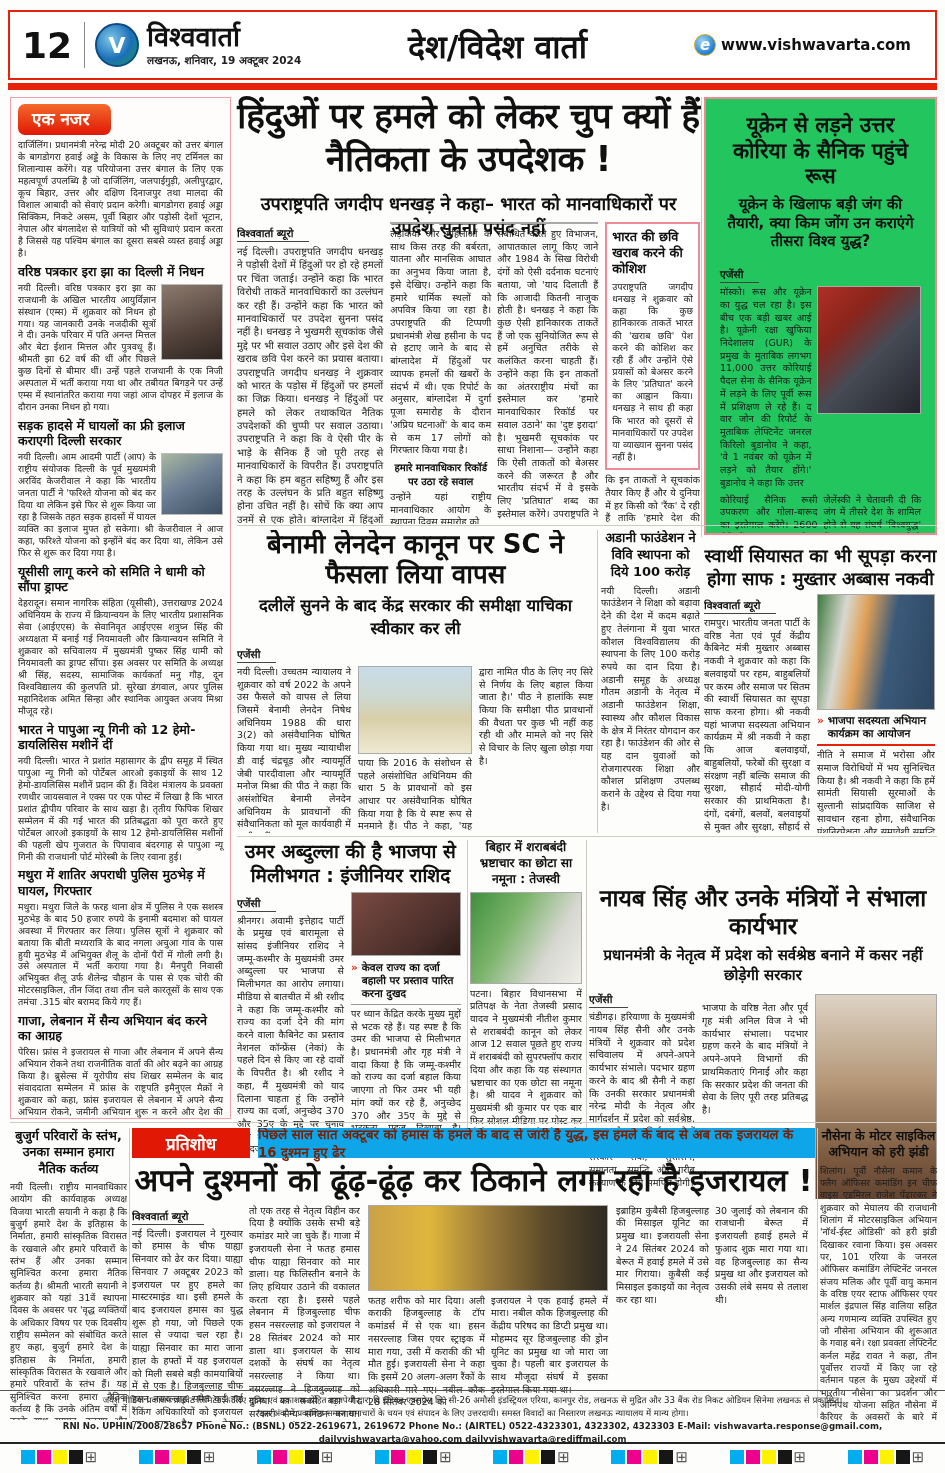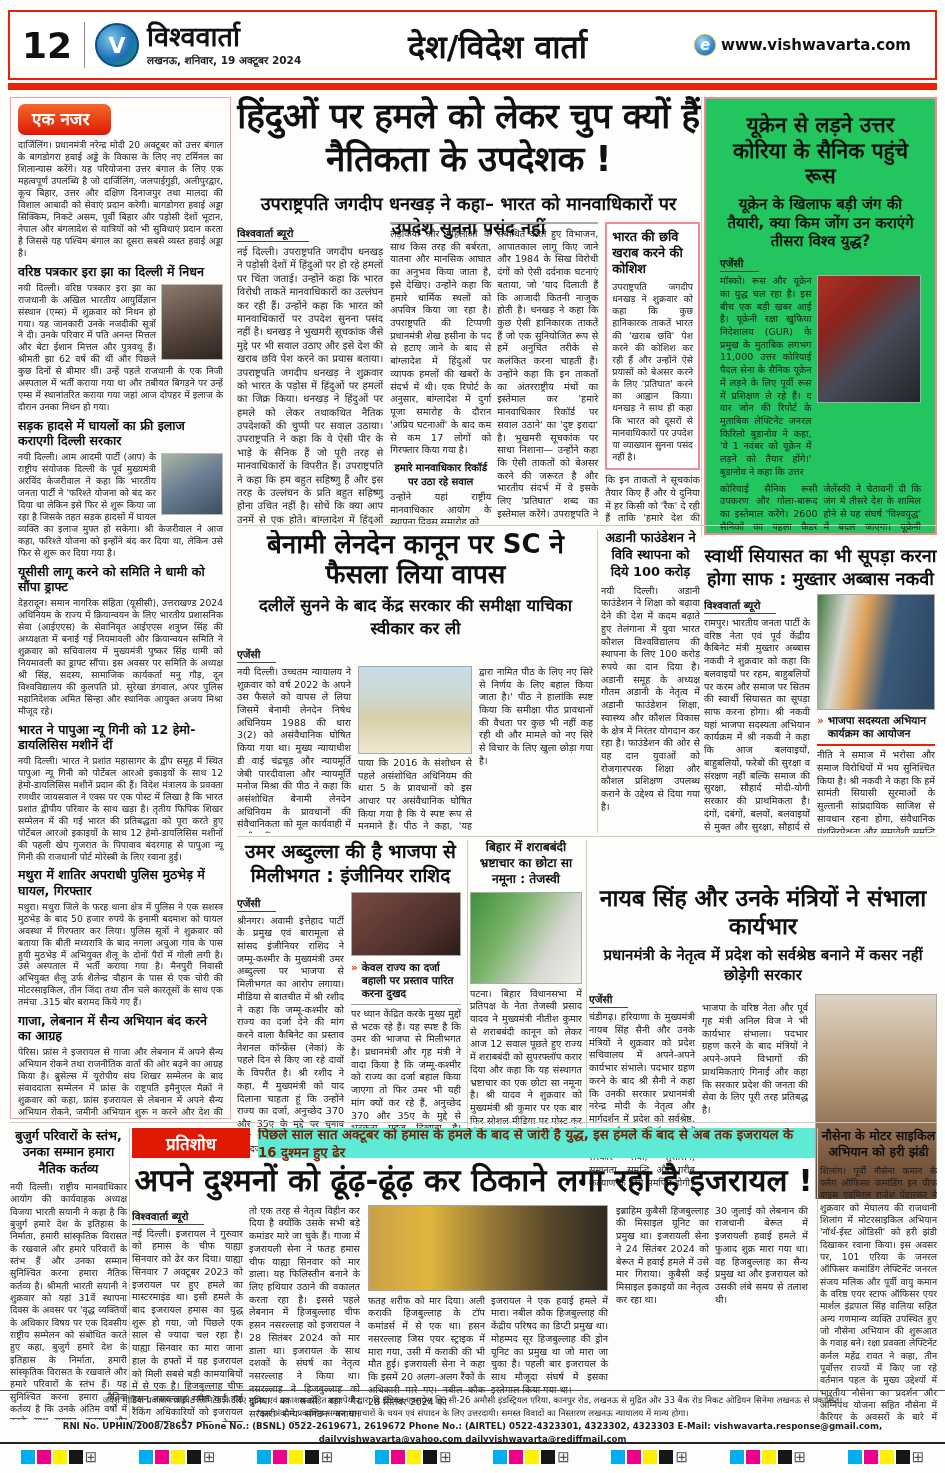--- a/index.html
+++ b/index.html
@@ -49,21 +49,21 @@
 
   .photo { border:1px solid #aaa; }
   .caption { font-size:10.5px; font-weight:700; color:#111; line-height:1.25; display:flex; gap:4px; margin:4px 0; }
   .chev { color:#e8220a; font-weight:800; }
   .red-rule { height:2px; background:#e8220a; margin:3px 0; }
   .gray-rule { height:1px; background:#999; margin:3px 0; }
 
   
   .kicker-row { display:flex; height:30px; margin-bottom:5px; }
   .kicker { background:#e01804; color:#fff; font-weight:800; font-size:17px; width:118px; display:flex; align-items:center; justify-content:center; }
-  .strip { flex:1; background:#5eead4; color:#7a2000; font-weight:700; font-size:13.2px; display:flex; align-items:center; justify-content:center; margin-left:8px; }
+  .strip { flex:1; background:#0ea5e9; color:#7a2000; font-weight:700; font-size:13.2px; display:flex; align-items:center; justify-content:center; margin-left:8px; }
 
   
   .footer-line { text-align:center; font-size:8.6px; color:#222; line-height:1.5; }
   .footer-line.b { font-weight:700; }
   .regrow { display:flex; justify-content:space-around; align-items:center; }
   .reggroup { display:flex; gap:2px; align-items:center; }
   .sq { width:14px; height:14px; }
   .sq.c { background:#00AEEF; } .sq.m { background:#EC008C; } .sq.y { background:#FFF200; } .sq.k { background:#161616; }
   .gridglyph { font-size:15px; color:#555; line-height:1; }
 </style>
@@ -159,21 +159,21 @@
           <div class="info-box-body">उपराष्ट्रपति जगदीप धनखड़ ने शुक्रवार को कहा कि कुछ हानिकारक ताकतें भारत की 'खराब छवि' पेश करने की कोशिश कर रही हैं और उन्होंने ऐसे प्रयासों को बेअसर करने के लिए 'प्रतिघात' करने का आह्वान किया। धनखड़ ने साथ ही कहा कि भारत को दूसरों से मानवाधिकारों पर उपदेश या व्याख्यान सुनना पसंद नहीं है।</div>
         </div>
         <div class="body-txt clip" style="flex:1;">कि इन ताकतों ने सूचकांक तैयार किए हैं और ये दुनिया में हर किसी को 'रैंक' दे रही हैं ताकि 'हमारे देश की खराब छवि' पेश की जा सके। उन्होंने भुखमरी सूचकांक पर भी निशाना साधा, जिसकी सूची में भारत की रैंकिंग खराब है। उन्होंने कहा कि कोरोना वायरस महामारी के दौरान सरकार ने जाति और पंथ की परवाह किए बिना 80 करोड़ से अधिक लोगों को मुफ्त राशन उपलब्ध कराया।</div>
       </div>
     </div>
   </div>
 
   <div class="abs vline" style="left:701px; top:97px; height:440px;"></div>
   <div class="abs clip pink-box" style="left:704px; top:97px; width:233px; height:438px;">
     <div class="hl-center" style="font-size:21px; line-height:1.22;">यूक्रेन से लड़ने उत्तर कोरिया के सैनिक पहुंचे रूस</div>
-    <div class="hl-center" style="font-size:15px; margin:5px 0 1px; line-height:1.25;">यूक्रेन के खिलाफ बड़ी जंग की तैयारी, क्या किम जोंग उन कराएंगे तीसरा विश्व युद्ध?</div>
+    <div class="hl-center" style="font-size:15px; margin:5px 0 12px; line-height:1.25;">यूक्रेन के खिलाफ बड़ी जंग की तैयारी, क्या किम जोंग उन कराएंगे तीसरा विश्व युद्ध?</div>
     <div class="byline">एजेंसी</div>
     <div style="display:flex; gap:6px;">
       <div class="body-txt" style="width:100px;">मॉस्को। रूस और यूक्रेन का युद्ध चल रहा है। इस बीच एक बड़ी खबर आई है। यूक्रेनी रक्षा खुफिया निदेशालय (GUR) के प्रमुख के मुताबिक लगभग 11,000 उत्तर कोरियाई पैदल सेना के सैनिक यूक्रेन में लड़ने के लिए पूर्वी रूस में प्रशिक्षण ले रहे हैं। द वार जोन की रिपोर्ट के मुताबिक लेफ्टिनेंट जनरल किरिलो बुडानोव ने कहा, 'वे 1 नवंबर को यूक्रेन में लड़ने को तैयार होंगे।' बुडानोव ने कहा कि उत्तर</div>
       <div class="photo" style="width:113px; height:128px; background:linear-gradient(135deg,#b03026 0%,#8a241c 28%,#474b55 55%,#23252c 100%);"></div>
     </div>
     <div style="display:flex; gap:6px; margin-top:4px;">
       <div class="body-txt" style="width:104px;">कोरियाई सैनिक रूसी उपकरण और गोला-बारूद का इस्तेमाल करेंगे। 2600 सैनिकों का पहला कैडर कुर्स्क क्षेत्र में भेजा जाएगा, जहां यूक्रेन ने रूस की जमीन को कब्जाया हुआ है। उन्होंने कहा कि अभी नहीं पता कि बाकी उत्तर कोरियाई सैनिक कहां जाएंगे। बुडानोव की टिप्पणी से कुछ घंटे पहले यूक्रेनी राष्ट्रपति जेलेंस्की ने कहा था कि लगभग 10 हजार उत्तर कोरियाई सैनिक रूस की ओर से यूक्रेन में लड़ने को तैयार हैं। न्यूज एजेंसी की रिपोर्ट के मुताबिक</div>
       <div class="body-txt" style="width:104px;">जेलेंस्की ने चेतावनी दी कि जंग में तीसरे देश के शामिल होने से यह संघर्ष 'विश्वयुद्ध' में बदल जाएगा। यूक्रेनी राष्ट्रपति ने इसके आगे और जानकारी नहीं दी। मंगलवार को यूक्रेन की मीडिया ने बताया कि लगभग 3000 सैनिक यूक्रेन में लड़ने के लिए रूस की 'स्पेशल ब्यूरेट बटालियन' का हिस्सा बन रहे हैं। इस बात में संदेह नहीं है कि पिछले कुछ महीनों में रूस और उत्तर कोरिया ने अपने सहयोग के स्तर को बढ़ाया है। पिछले सप्ताह पुतिन के जन्मदिन की बधाई के लिए उत्तर कोरियाई सुप्रीम लीडर किम जोंग उन ने संदेश भेजा था। इस संदेश में उन्होंने पुतिन को अपना सबसे करीबी साथी बताया था। रूस और उत्तर कोरिया के बीच बढ़ते संबंधों का एक और संकेत देखा गया।</div>
     </div>
   </div>

